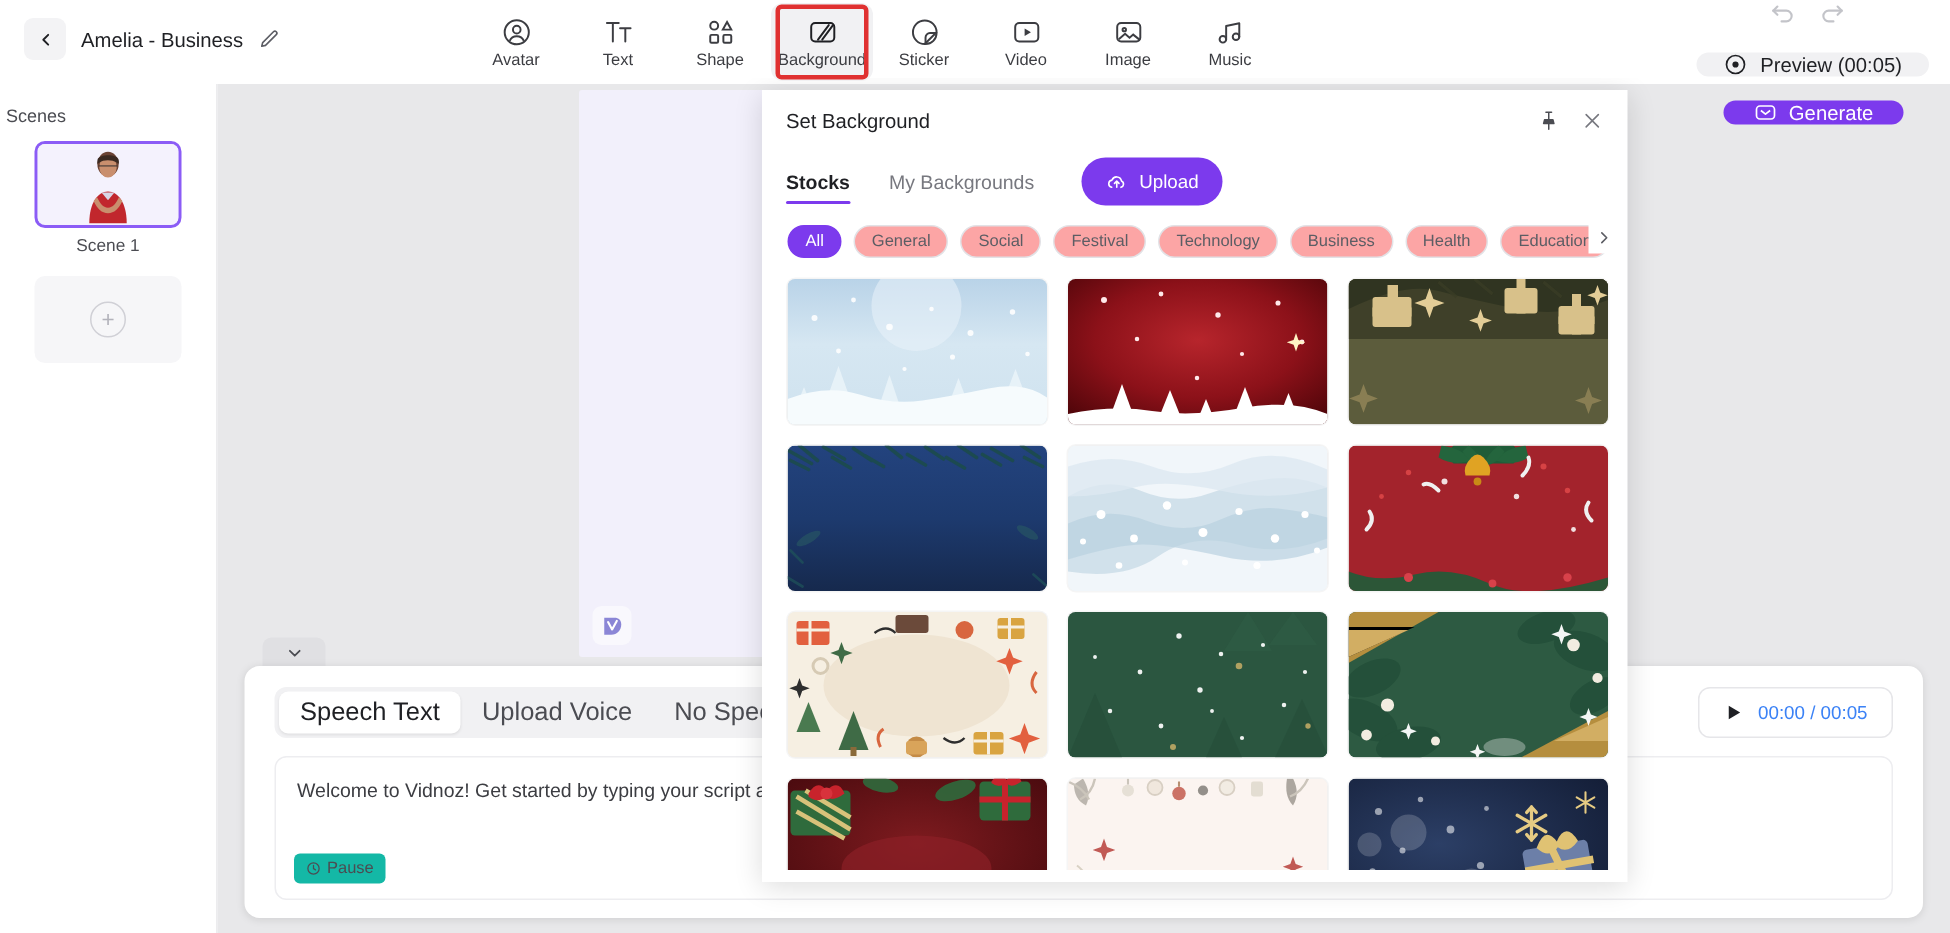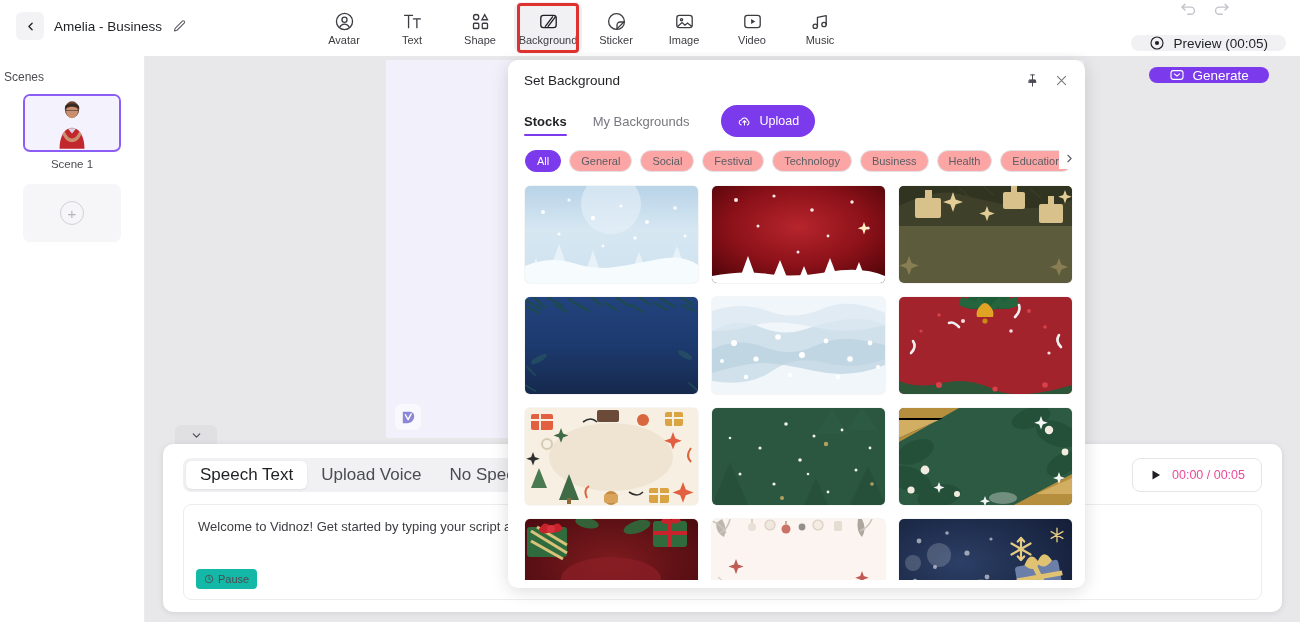--- a/index.html
+++ b/index.html
@@ -119,38 +119,38 @@
     height: 34px; align-items: center;
   }
   .seg {
     height: 28px; padding: 0 14px; border-radius: 6px; font-size: 17px;
     color: #4b4c52; display: flex; align-items: center; cursor: pointer;
     white-space: nowrap;
   }
   .seg.on { background: #ffffff; color: #1f2024; box-shadow: 0 1px 2px rgba(0,0,0,0.08); }
   .time-pill {
     height: 34px; padding: 0 16px; border-radius: 8px; border: 1px solid #e6e6e9;
-    display: flex; align-items: center; gap: 9px; font-size: 12.5px; color: #ec4899;
+    display: flex; align-items: center; gap: 9px; font-size: 12.5px; color: #3b82f6;
     cursor: pointer; background: #fff;
   }
   .script-box {
     margin: 12px 20px 0 20px; height: 96px; border: 1px solid #ededf0;
     border-radius: 8px; padding: 12px 14px; position: relative; background:#fff;
   }
   .script-text { font-size: 13px; color: #3c3d42; line-height: 1.5; }
   .pause-chip {
     position: absolute; left: 12px; bottom: 10px; height: 20px; padding: 0 8px;
     background: #14b8a6; border-radius: 4px; display: inline-flex;
     align-items: center; gap: 4px; font-size: 11px; color: #4b4c52; cursor: pointer;
   }
 
   
   .bg-panel {
     position: absolute; left: 508px; top: 60px; width: 577px; height: 528px;
-    background: #ffffff; border-radius: 10px;
+    background: #ffffff; border-radius: 0;
     box-shadow: 0 3px 18px rgba(0,0,0,0.14);
     z-index: 20; overflow: hidden;
   }
   .bgp-head {
     height: 40px; display: flex; align-items: center; padding: 0 16px;
     justify-content: space-between;
   }
   .bgp-title { font-size: 13.5px; color: #1f2024; }
   .bgp-actions { display: flex; align-items: center; gap: 14px; }
   .bgp-tabs {
@@ -253,31 +253,31 @@
       <div class="tool">
         <svg width="21" height="21" viewBox="0 0 24 24" fill="none" stroke="#3c3d42" stroke-width="1.5" stroke-linejoin="round">
             <path d="M21 12a9 9 0 1 0-9 9l9-9Z"></path>
             <path d="M12.6 21a8.4 8.4 0 0 0 8.4-8.4h-5a3.4 3.4 0 0 0-3.4 3.4Z"></path>
           </svg>
         <span class="tlabel">Sticker</span>
       </div>
       <div class="tool">
         <svg width="21" height="21" viewBox="0 0 24 24" fill="none" stroke="#3c3d42" stroke-width="1.5">
             <rect x="3.2" y="5" width="17.6" height="14" rx="3"></rect>
-            <circle cx="8.6" cy="10" r="1.3"></circle>
-            <path d="m4.4 17.4 4.8-4.2 3.4 3 2.8-2.4 5 4"></path>
-          </svg>
-        <span class="tlabel">Image</span>
+            <path d="m10.4 9.2 4.8 2.8-4.8 2.8Z" fill="#3c3d42" stroke="none"></path>
+          </svg>
+        <span class="tlabel">Video</span>
       </div>
       <div class="tool">
         <svg width="21" height="21" viewBox="0 0 24 24" fill="none" stroke="#3c3d42" stroke-width="1.5">
             <rect x="3.2" y="5" width="17.6" height="14" rx="3"></rect>
-            <path d="m10.4 9.2 4.8 2.8-4.8 2.8Z" fill="#3c3d42" stroke="none"></path>
-          </svg>
-        <span class="tlabel">Video</span>
+            <circle cx="8.6" cy="10" r="1.3"></circle>
+            <path d="m4.4 17.4 4.8-4.2 3.4 3 2.8-2.4 5 4"></path>
+          </svg>
+        <span class="tlabel">Image</span>
       </div>
       <div class="tool">
         <svg width="21" height="21" viewBox="0 0 24 24" fill="none" stroke="#3c3d42" stroke-width="1.5">
             <circle cx="6" cy="17.4" r="2.5"></circle>
             <circle cx="16" cy="15.4" r="2.5"></circle>
             <path d="M8.5 17.4V7.2l10-2v10.2" stroke-linecap="round" stroke-linejoin="round"></path>
           </svg>
         <span class="tlabel">Music</span>
       </div>
     </div>

